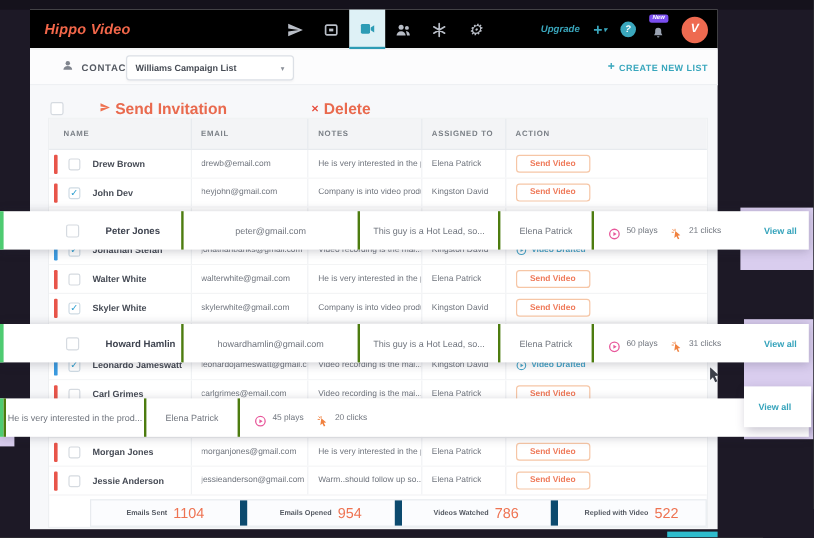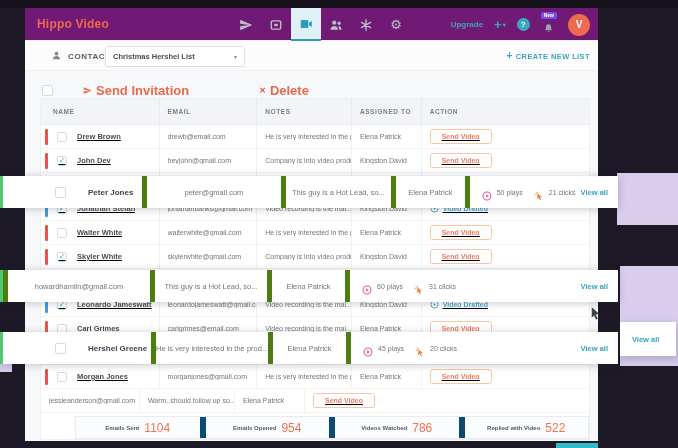--- a/index.html
+++ b/index.html
@@ -2,21 +2,21 @@
 <html><head>
 <meta charset="utf-8">
 <style>
   html,body{margin:0;padding:0;background:#0e0c13;}
   *{box-sizing:border-box;font-family:"Liberation Sans",sans-serif;}
   .stage{position:relative;width:678px;height:448px;background:#1d1926;overflow:hidden;}
   .topstrip{position:absolute;left:0;top:0;width:678px;height:8px;background:#15121c;}
   .app{position:absolute;left:25px;top:8px;width:573px;height:433px;background:#f7f8fa;z-index:5;}
 
   
-  .topbar{position:relative;height:33px;background:#701a75;border-bottom:1px solid #f0f1f3;}
+  .topbar{position:relative;height:33px;background:#000000;border-bottom:1px solid #f0f1f3;font-style:italic;}
   .logo{position:absolute;left:12px;top:9px;font-size:12px;font-weight:800;color:#f2674a;letter-spacing:.2px;}
   .nav{position:absolute;left:206px;top:0;height:33px;display:flex;}
   .nav-item{width:30px;height:33px;display:flex;align-items:center;justify-content:center;color:#b9bec7;cursor:pointer;}
   .nav-item svg{width:14px;height:14px;}
   .nav-item .g{font-size:13px;line-height:1;}
   .nav-item.active{background:#def1f6;border-bottom:2px solid #2d9cb5;color:#2d9cb5;}
   .top-right{position:absolute;right:8px;top:0;height:33px;display:flex;align-items:center;gap:11px;}
   .upgrade{color:#3aa7bd;font-size:8px;font-weight:700;cursor:pointer;}
   .plusgrp{display:flex;align-items:center;color:#3aa7bd;font-weight:700;cursor:pointer;}
   .plus{font-size:13px;line-height:1;}
@@ -53,50 +53,50 @@
   .panel{position:absolute;left:15px;top:90px;width:550px;height:342px;background:#fff;border:1px solid #eef0f2;}
   .thead{display:flex;height:26px;background:#f3f4f6;border-bottom:1px solid #e7eaee;}
   .thead .th{font-size:6.5px;font-weight:700;color:#7b8087;letter-spacing:.6px;display:flex;align-items:center;}
   .c1{width:118px;padding-left:12px;}
   .c2{width:98px;padding-left:8px;}
   .c3{width:95px;padding-left:8px;}
   .c4{width:70px;padding-left:8px;}
   .c5{width:169px;padding-left:8px;}
   .thead .th + .th{border-left:1px solid #e7eaee;}
   .trow{display:flex;height:24px;border-bottom:1px solid #f3f4f5;background:#fff;}
-  .trow .td{display:flex;align-items:center;overflow:hidden;text-decoration:underline;}
+  .trow .td{display:flex;align-items:center;overflow:hidden;}
   .trow .td + .td{border-left:1px solid #f0f2f4;}
   .namecell{width:118px;display:flex;align-items:center;}
   .ind{width:3px;height:16px;border-radius:1px;margin-left:4px;flex:none;}
   .namecell .cb{margin-left:9px;width:10px;height:10px;font-size:8px;}
   .cb.checked{border-color:#cfdbe4;}
   .nametxt{margin-left:10px;font-size:7.5px;font-weight:700;color:#464b55;white-space:nowrap;overflow:hidden;}
   .celltxt{font-size:7px;color:#70757e;white-space:nowrap;overflow:hidden;}
   .sendbtn{font-size:7px;font-weight:700;color:#ef7a5a;background:#fff;border:1px solid #f6c6a6;border-radius:3px;padding:3px 11px;cursor:pointer;}
   .drafted{display:flex;align-items:center;gap:4px;color:#4aa6c9;font-size:7px;font-weight:700;cursor:pointer;}
   .drafted svg{width:9px;height:9px;}
 
   
   .tfoot{position:absolute;left:34px;bottom:0;width:514px;height:23px;background:#fbfcfe;border:1px solid #e8ebef;display:flex;}
   .stat{flex:1;display:flex;align-items:center;justify-content:center;gap:5px;}
   .stat + .stat{border-left:6px solid #0c4a6e;}
   .stat .sl{font-size:6px;font-weight:700;color:#555a63;}
   .stat .sv{font-size:12px;color:#ee7352;}
 
   
-  .overlay{position:absolute;left:0;width:618px;height:32px;background:#fff;border-left:3px solid #4ecb71;
+  .overlay{position:absolute;left:0;width:674px;height:32px;background:#fff;border-left:3px solid #4ecb71;
            box-shadow:0 1px 8px rgba(40,40,60,.25);display:flex;align-items:center;z-index:30;}
   .o1{width:148px;display:flex;align-items:center;height:100%;}
   .o1 .cb{margin-left:52px;}
   .o-name{margin-left:22px;font-size:8px;font-weight:700;color:#3f4450;white-space:nowrap;}
   .o2{width:147px;}.o3{width:117px;}.o4{width:78px;}
   .o2,.o3,.o4{height:100%;display:flex;align-items:center;justify-content:center;overflow:hidden;}
   .o2 .celltxt,.o3 .celltxt,.o4 .celltxt{font-size:7.5px;}
   .o5{flex:1;height:100%;display:flex;align-items:center;gap:5px;padding:0 10px 0 12px;}
-  .o2,.o3,.o4,.o5{border-left:5px solid #4d7c0f;align-items:center;}
+  .o2,.o3,.o4,.o5{border-left:2px solid #4d7c0f;align-items:center;}
   .stat-ic{width:10px;height:10px;flex:none;}
   .playtxt,.clicktxt{font-size:7px;color:#70757e;white-space:nowrap;}
   .clickgrp{margin-left:6px;}
   .viewall{margin-left:auto;color:#35a3bb;font-size:7.5px;font-weight:700;cursor:pointer;white-space:nowrap;}
 
   
   .lav{position:absolute;background:#d9cdee;z-index:20;}
   .lav-a{left:617px;top:173px;width:61px;height:52px;}
   .lav-b{left:620px;top:266px;width:58px;height:100px;}
   .lav-c{left:0;top:353px;width:12px;height:19px;}
@@ -172,21 +172,21 @@
 
     <div class="subheader">
       <div class="cl-group">
         <span id="person-icon"><svg viewBox="0 0 24 24" fill="currentColor" style="width:11px;height:11px;color:#80858e">
               <circle cx="12" cy="8" r="4"></circle>
               <path d="M4 20c0-4.2 3.6-7 8-7s8 2.8 8 7z"></path>
             </svg></span>
         <span class="cl-label">CONTACT LIST</span>
       </div>
       <div class="dropdown">
-        <span class="val">Christmas Hershel List</span>
+        <span class="val">Williams Campaign List</span>
         <span class="caret">▾</span>
       </div>
       <div class="create-link">
         <span class="plus">+</span>
         <span>CREATE NEW LIST</span>
       </div>
     </div>
 
     <div class="toolbar">
       <span class="cb"></span>
@@ -455,20 +455,25 @@
             </span>
     <span class="td c4">
               <span class="celltxt">Elena Patrick</span>
             </span>
     <span class="td c5 actioncell">
               <span class="sendbtn">Send Video</span>
             </span>
   </div>
 
   <div class="trow">
+    <span class="td namecell">
+      <span class="ind" style="background: rgb(232, 85, 74);"></span>
+      <span class="cb"></span>
+      <span class="nametxt">Jessie Anderson</span>
+    </span>
     <span class="td c2">
               <span class="celltxt">jessieanderson@gmail.com</span>
             </span>
     <span class="td c3">
               <span class="celltxt">Warm..should follow up so...</span>
             </span>
     <span class="td c4">
               <span class="celltxt">Elena Patrick</span>
             </span>
     <span class="td c5 actioncell">
@@ -529,20 +534,24 @@
       <span class="stat-ic clickic clickgrp"><svg viewBox="0 0 24 24" style="width:10px;height:10px">
               <path d="M9 6l10 8.5-5 .8 3 6-2.8 1.1-3-6L7 20z" fill="#f0813f"></path>
               <path d="M4 3l2.2 2.2M2.5 8.5h3M8.5 2.5v3" stroke="#f0813f" stroke-width="1.8" stroke-linecap="round" fill="none"></path>
             </svg></span>
       <span class="clicktxt">21 clicks</span>
       <span class="viewall">View all</span>
     </span>
   </div>
 
   <div class="overlay" style="top: 270px;">
+    <span class="o1">
+      <span class="cb"></span>
+      <span class="o-name">Howard Hamlin</span>
+    </span>
     <span class="o2">
           <span class="celltxt">howardhamlin@gmail.com</span>
         </span>
     <span class="o3">
           <span class="celltxt">This guy is a Hot Lead, so...</span>
         </span>
     <span class="o4">
           <span class="celltxt">Elena Patrick</span>
         </span>
     <span class="o5">
@@ -554,24 +563,20 @@
       <span class="stat-ic clickic clickgrp"><svg viewBox="0 0 24 24" style="width:10px;height:10px">
               <path d="M9 6l10 8.5-5 .8 3 6-2.8 1.1-3-6L7 20z" fill="#f0813f"></path>
               <path d="M4 3l2.2 2.2M2.5 8.5h3M8.5 2.5v3" stroke="#f0813f" stroke-width="1.8" stroke-linecap="round" fill="none"></path>
             </svg></span>
       <span class="clicktxt">31 clicks</span>
       <span class="viewall">View all</span>
     </span>
   </div>
 
   <div class="overlay" style="top: 332px;">
-    <span class="o1">
-      <span class="cb"></span>
-      <span class="o-name">Hershel Greene</span>
-    </span>
     <span class="o3">
           <span class="celltxt">He is very interested in the prod...</span>
         </span>
     <span class="o4">
           <span class="celltxt">Elena Patrick</span>
         </span>
     <span class="o5">
       <span class="stat-ic playic"><svg viewBox="0 0 24 24" style="width:10px;height:10px">
               <circle cx="12" cy="12" r="9.5" fill="none" stroke="#e8589b" stroke-width="2.6"></circle>
               <path d="M10 8l6.5 4L10 16z" fill="#e8589b"></path>

